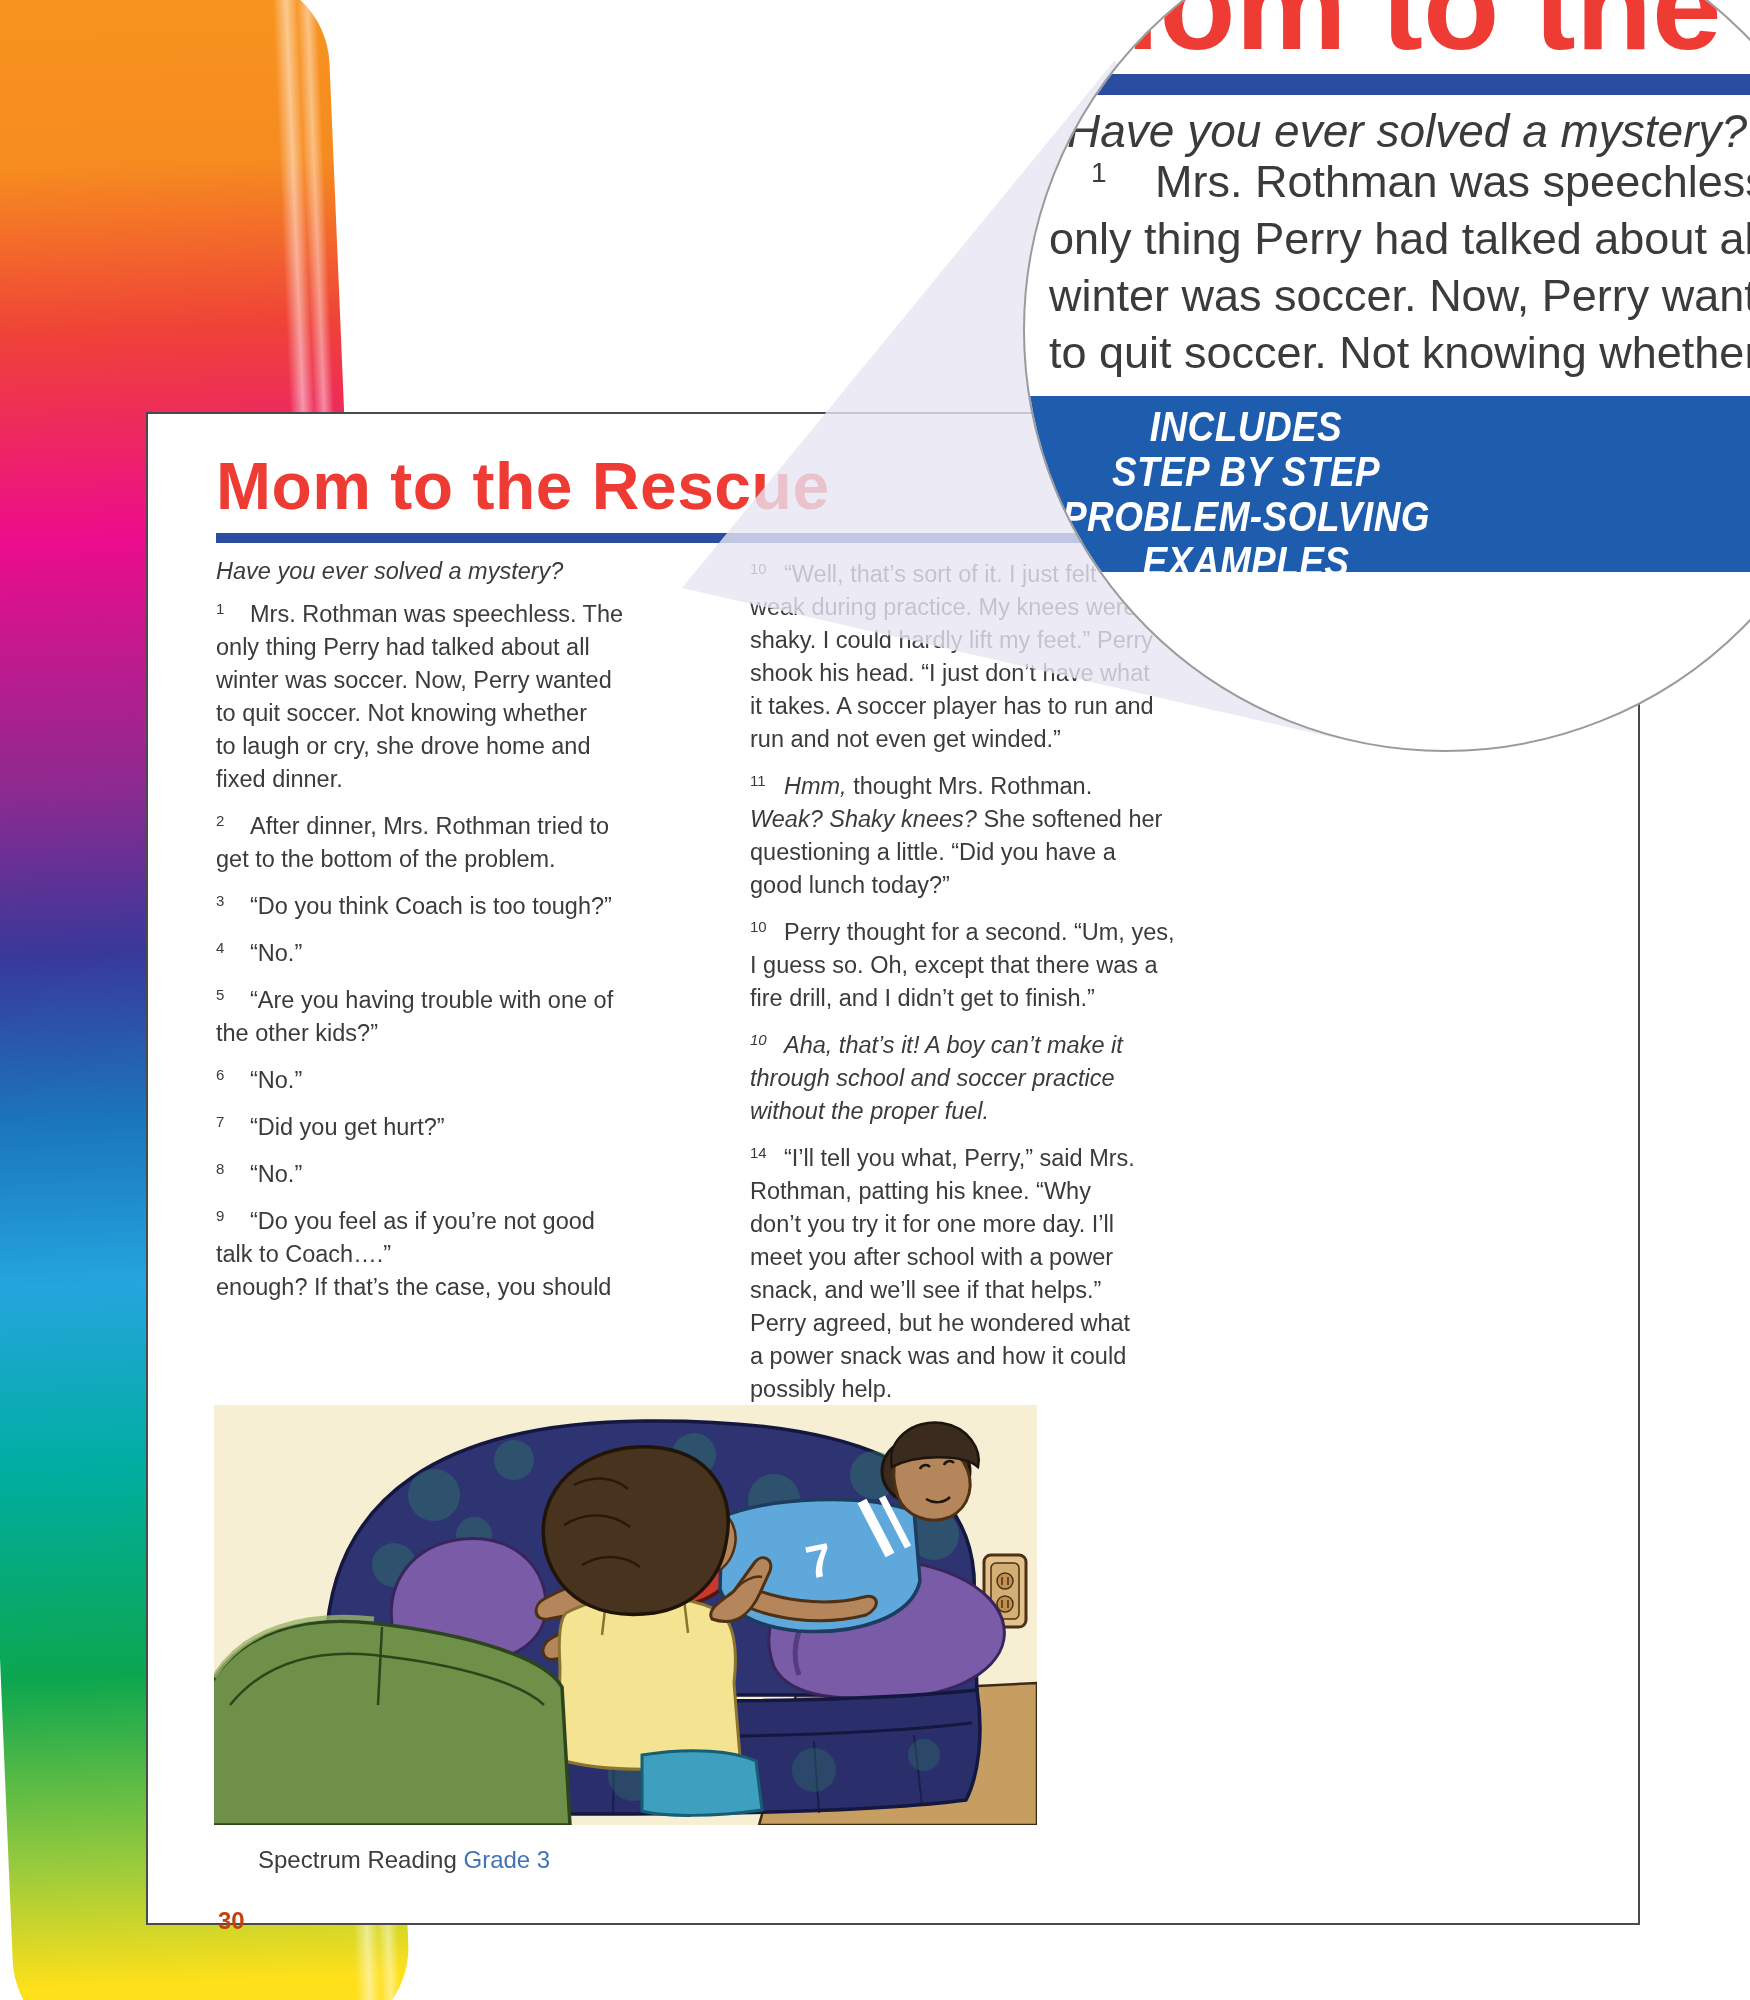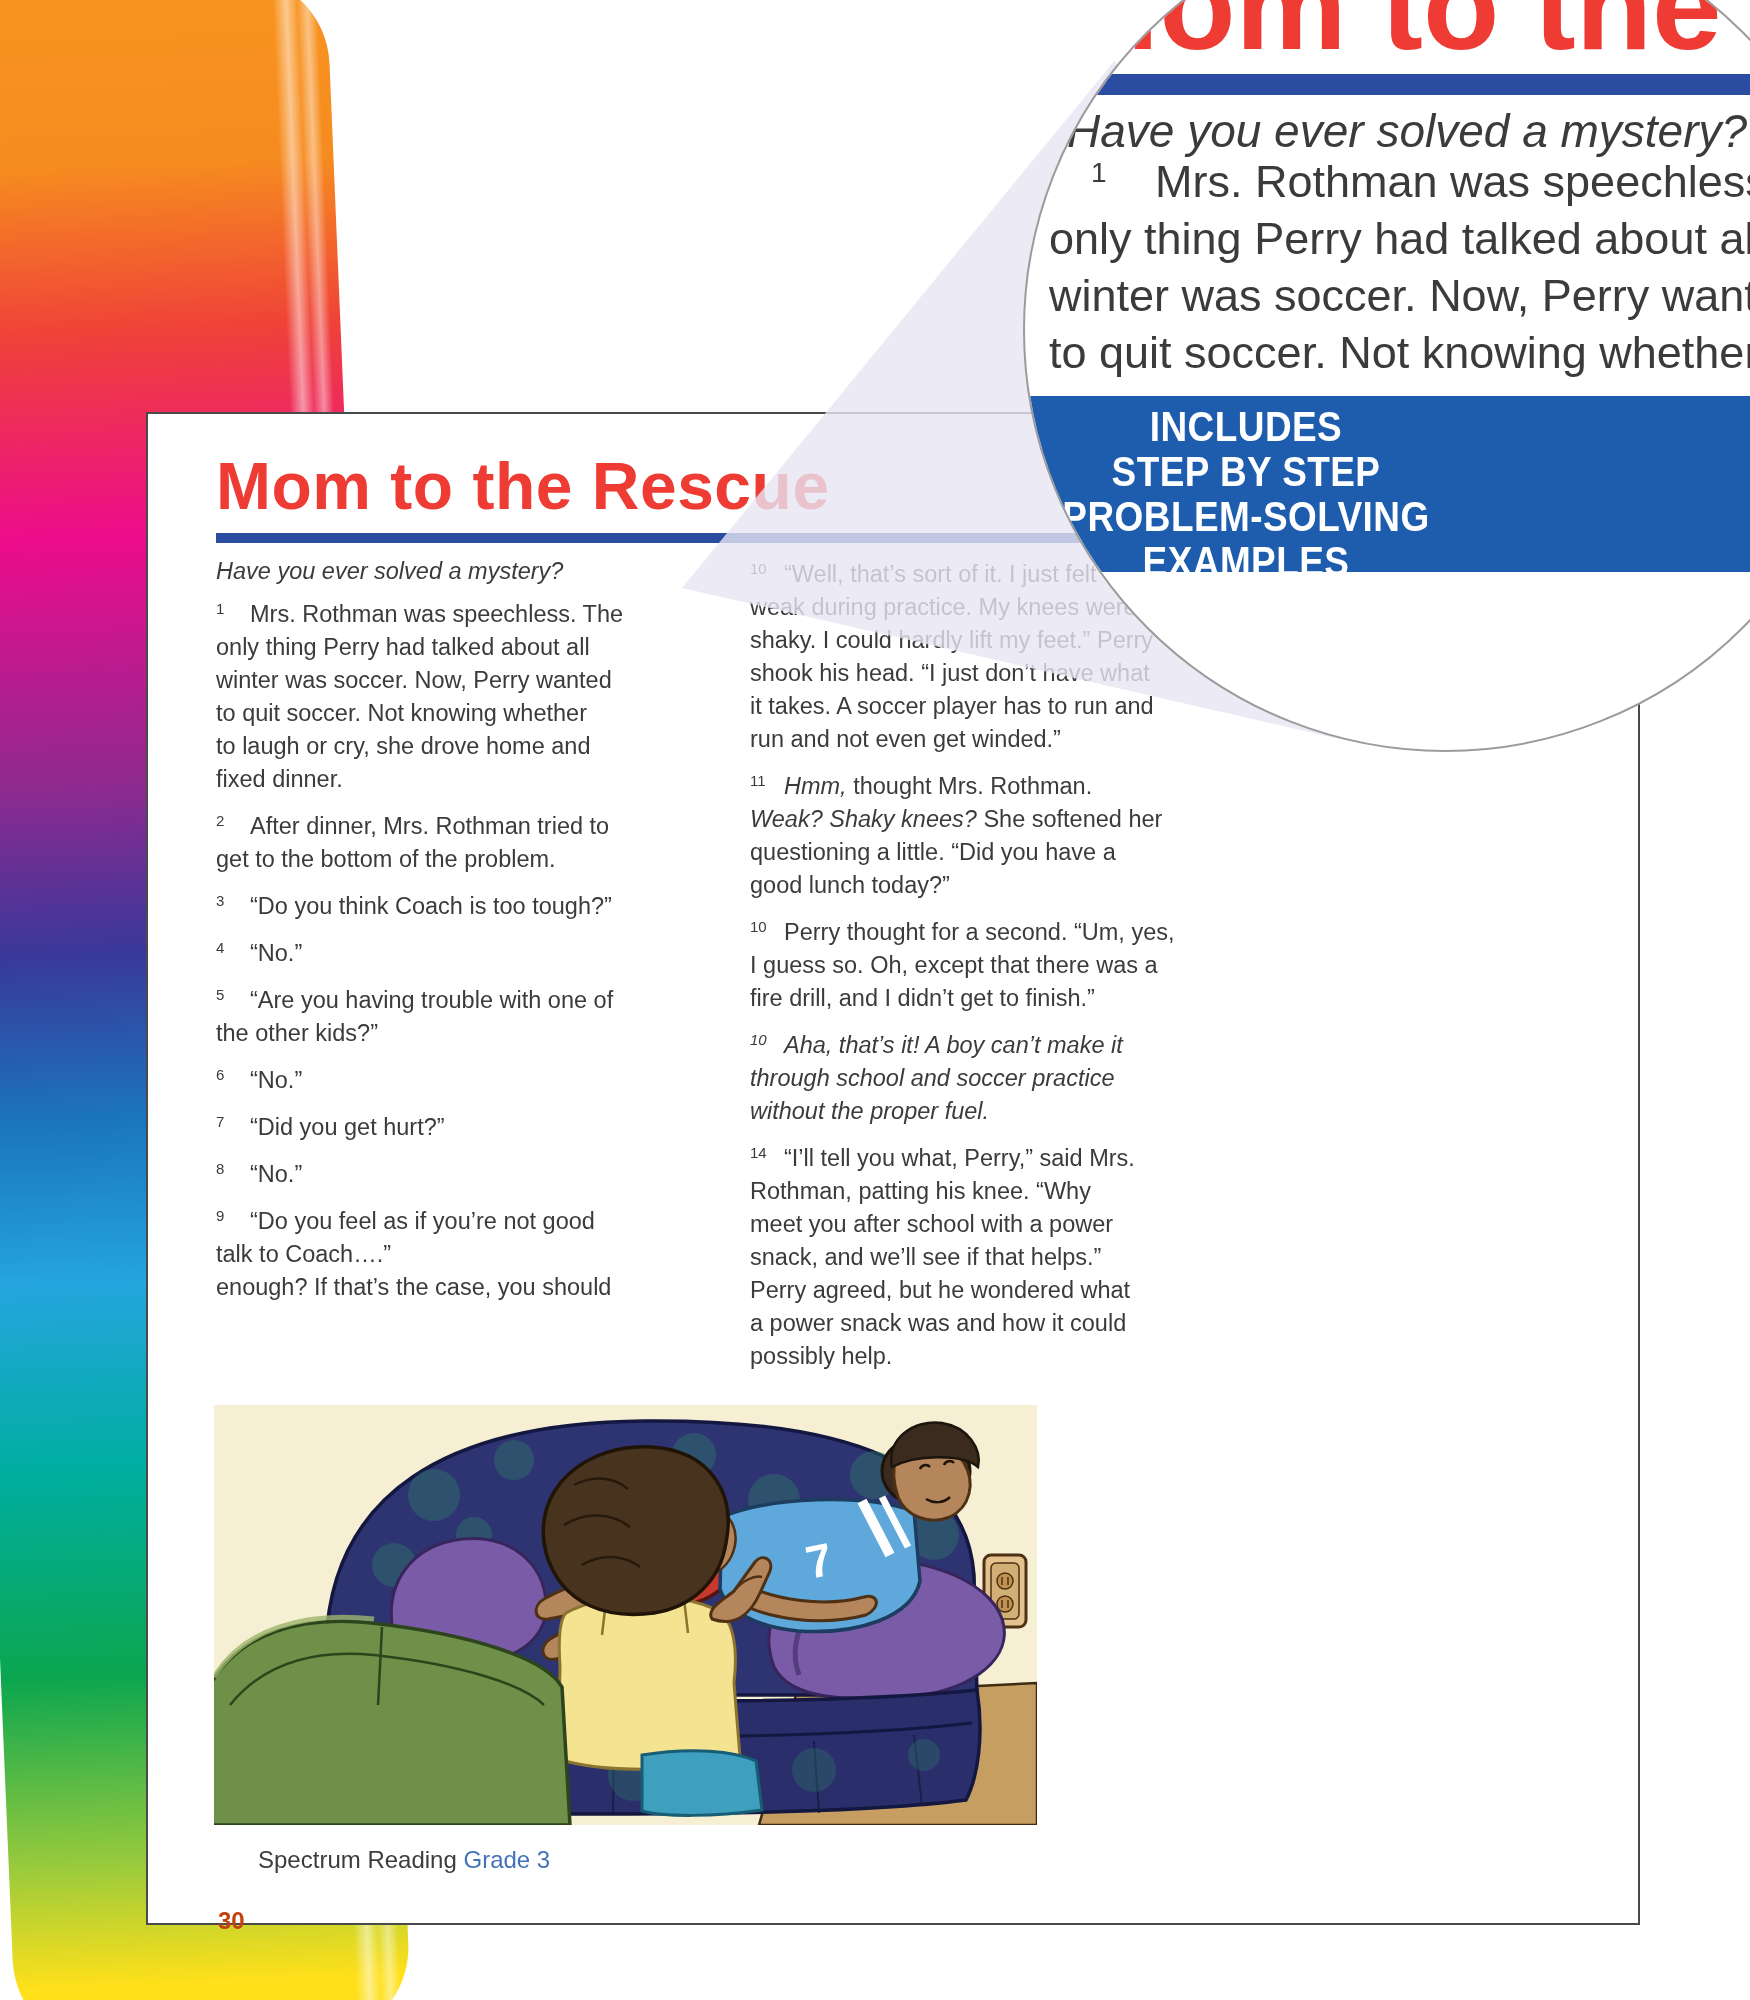--- a/index.html
+++ b/index.html
@@ -33,21 +33,21 @@
   #mag{position:absolute;left:1023px;top:-92px;width:844px;height:844px;border-radius:50%;
        background:#fff;border:2px solid #9b9b9b;overflow:hidden;z-index:4;box-sizing:border-box;}
   .mag-title{position:absolute;left:30px;top:24px;font-size:125px;font-weight:bold;white-space:pre;}
   .mag-rule{position:absolute;left:0;top:164px;width:844px;height:21px;}
   .mag-intro{position:absolute;left:42px;top:194px;font-size:46px;color:#3b3b3b;white-space:pre;}
   #magpara{position:absolute;left:24px;top:243px;}
   .mag-line{white-space:pre;height:57px;line-height:57px;font-size:45px;color:#3b3b3b;}
   #magpara .mag-line:first-child{margin-left:42px;}
   .mag-sup{font-size:28px;position:relative;top:-15px;display:inline-block;width:64px;}
   .mag-banner{position:absolute;left:0;top:486px;width:844px;height:176px;}
-  #badgelines{position:absolute;left:-62px;top:8px;width:566px;text-align:center;}
+  #badgelines{position:absolute;left:-62px;top:8px;width:566px;text-align:center;font-style:italic;}
   .badge-line{display:block;font-weight:bold;color:#ffffff;font-size:42px;line-height:45px;
               transform:scaleX(.88);letter-spacing:.5px;}
 </style>
 </head>
 <body>
 
 <div id="stage">
 
   <div id="strip" style="background: linear-gradient(rgb(248, 149, 30) 0%, rgb(246, 139, 32) 9%, rgb(239, 66, 56) 17%, rgb(236, 12, 140) 27%, rgb(141, 42, 144) 39%, rgb(57, 56, 154) 47%, rgb(27, 117, 188) 55%, rgb(36, 165, 222) 63%, rgb(0, 174, 160) 72%, rgb(12, 166, 79) 82%, rgb(151, 202, 61) 91%, rgb(255, 224, 26) 97%, rgb(255, 222, 23) 100%);"></div>
 
@@ -119,20 +119,21 @@
             <div class="line"><span>fire drill, and I didn’t get to finish.”</span></div>
           </div>
           <div class="para it">
             <div class="line"><span class="sup">10</span><span>Aha, that’s it! A boy can’t make it</span></div>
             <div class="line"><span>through school and soccer practice</span></div>
             <div class="line"><span>without the proper fuel.</span></div>
           </div>
           <div class="para">
             <div class="line"><span class="sup">14</span><span>“I’ll tell you what, Perry,” said Mrs.</span></div>
             <div class="line"><span>Rothman, patting his knee. “Why</span></div>
+            <div class="line"><span>don’t you try it for one more day. I’ll</span></div>
             <div class="line"><span>meet you after school with a power</span></div>
             <div class="line"><span>snack, and we’ll see if that helps.”</span></div>
             <div class="line"><span>Perry agreed, but he wondered what</span></div>
             <div class="line"><span>a power snack was and how it could</span></div>
             <div class="line"><span>possibly help.</span></div>
           </div>
         </div>
     </div>
 
     <svg id="illus" width="823" height="420" viewBox="0 0 823 420">

